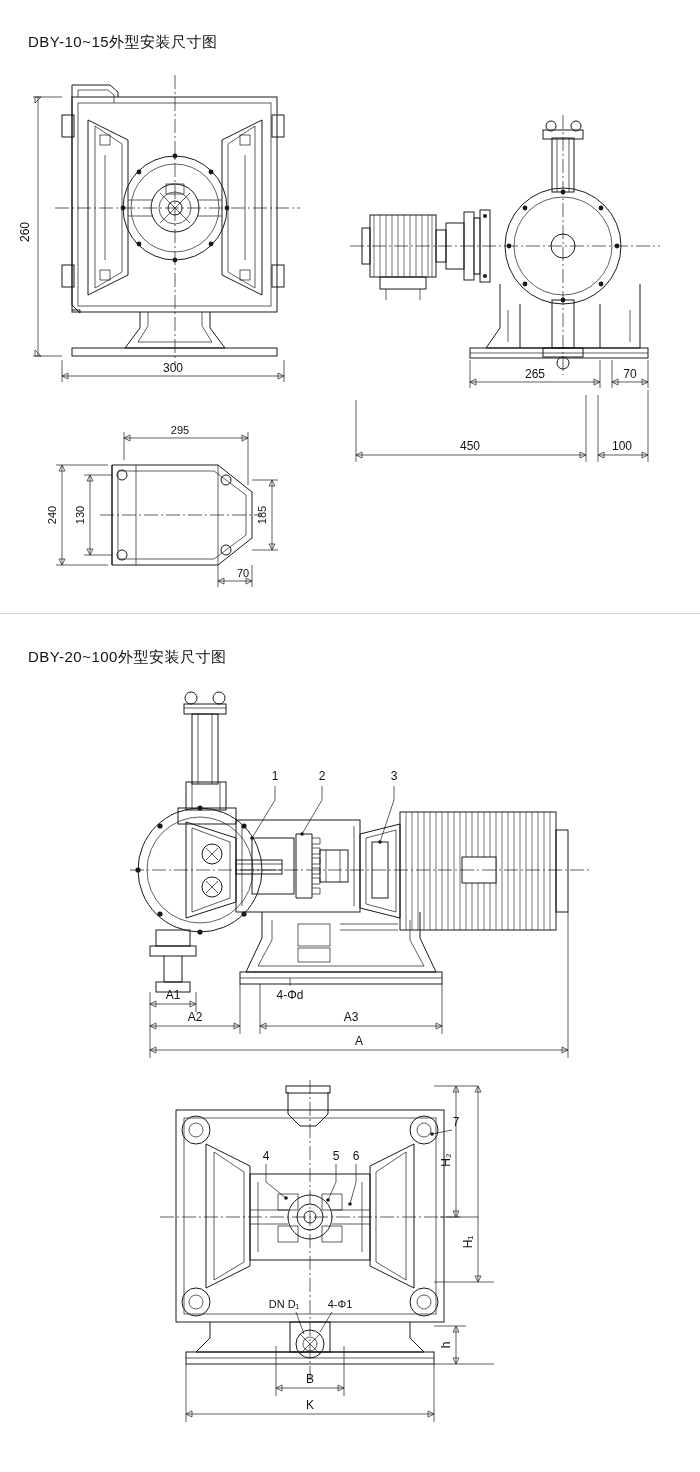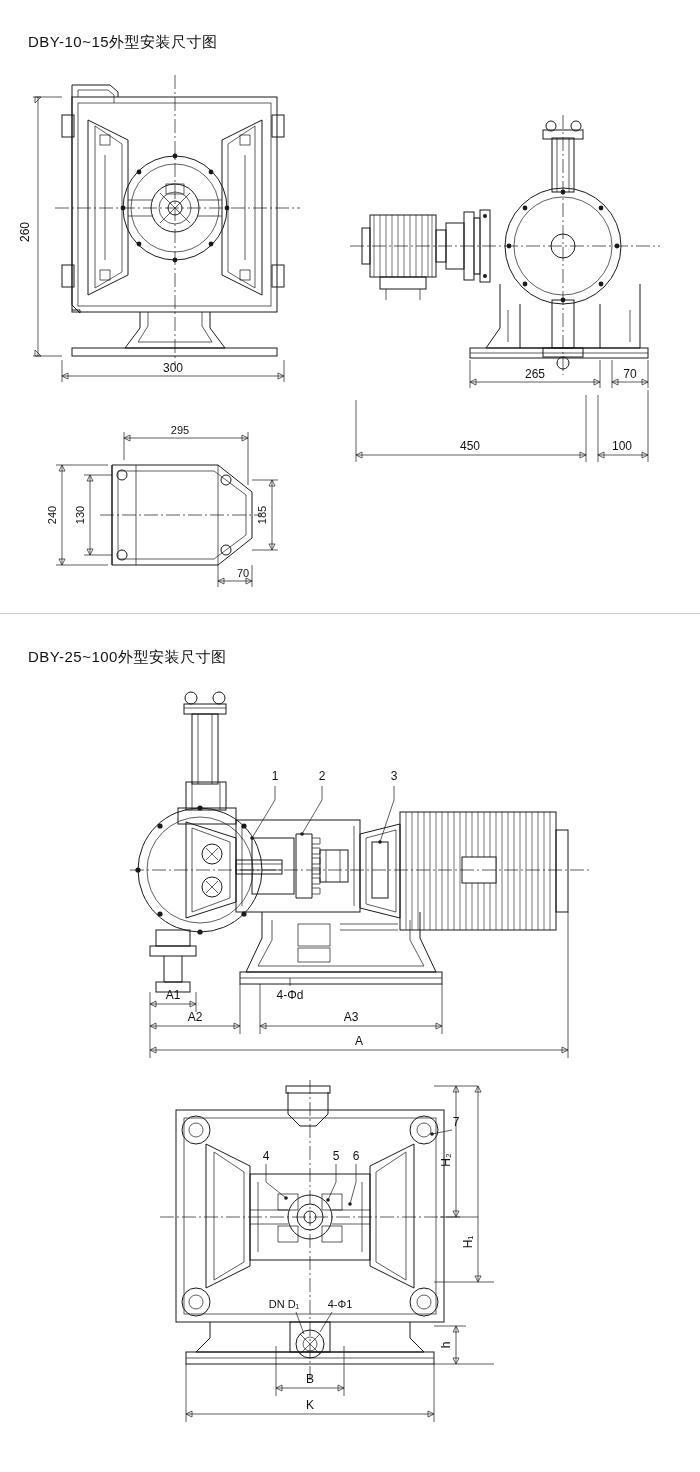--- a/index.html
+++ b/index.html
@@ -219,21 +219,21 @@
       <path class="dim" d="M218,505 L218,527"></path>
       <path class="dim" d="M252,505 L252,527"></path>
       <path class="dim" d="M224,518 L218,521 L224,524 Z" fill="#1a1a1a"></path>
       <path class="dim" d="M246,518 L252,521 L246,524 Z" fill="#1a1a1a"></path>
       <text class="lbl-n" x="243" y="517" text-anchor="middle">70</text>
     </g>
   </svg>
 
   <div class="divider" style="top:613px;"></div>
 
-  <div class="sec-title" style="left:28px;top:648px;">DBY-25~100外型安装尺寸图</div>
+  <div class="sec-title" style="left:28px;top:648px;">DBY-20~100外型安装尺寸图</div>
 
   <svg width="700" height="790" style="top:682px;">
 
     <g>
 
       <rect class="ln" x="192" y="32" width="26" height="70"></rect>
       <path class="ln-thin" d="M198,32 L198,102 M212,32 L212,102"></path>
       <rect class="ln" x="184" y="22" width="42" height="10"></rect>
       <circle class="ln" cx="191" cy="16" r="6"></circle>
       <circle class="ln" cx="219" cy="16" r="6"></circle>

